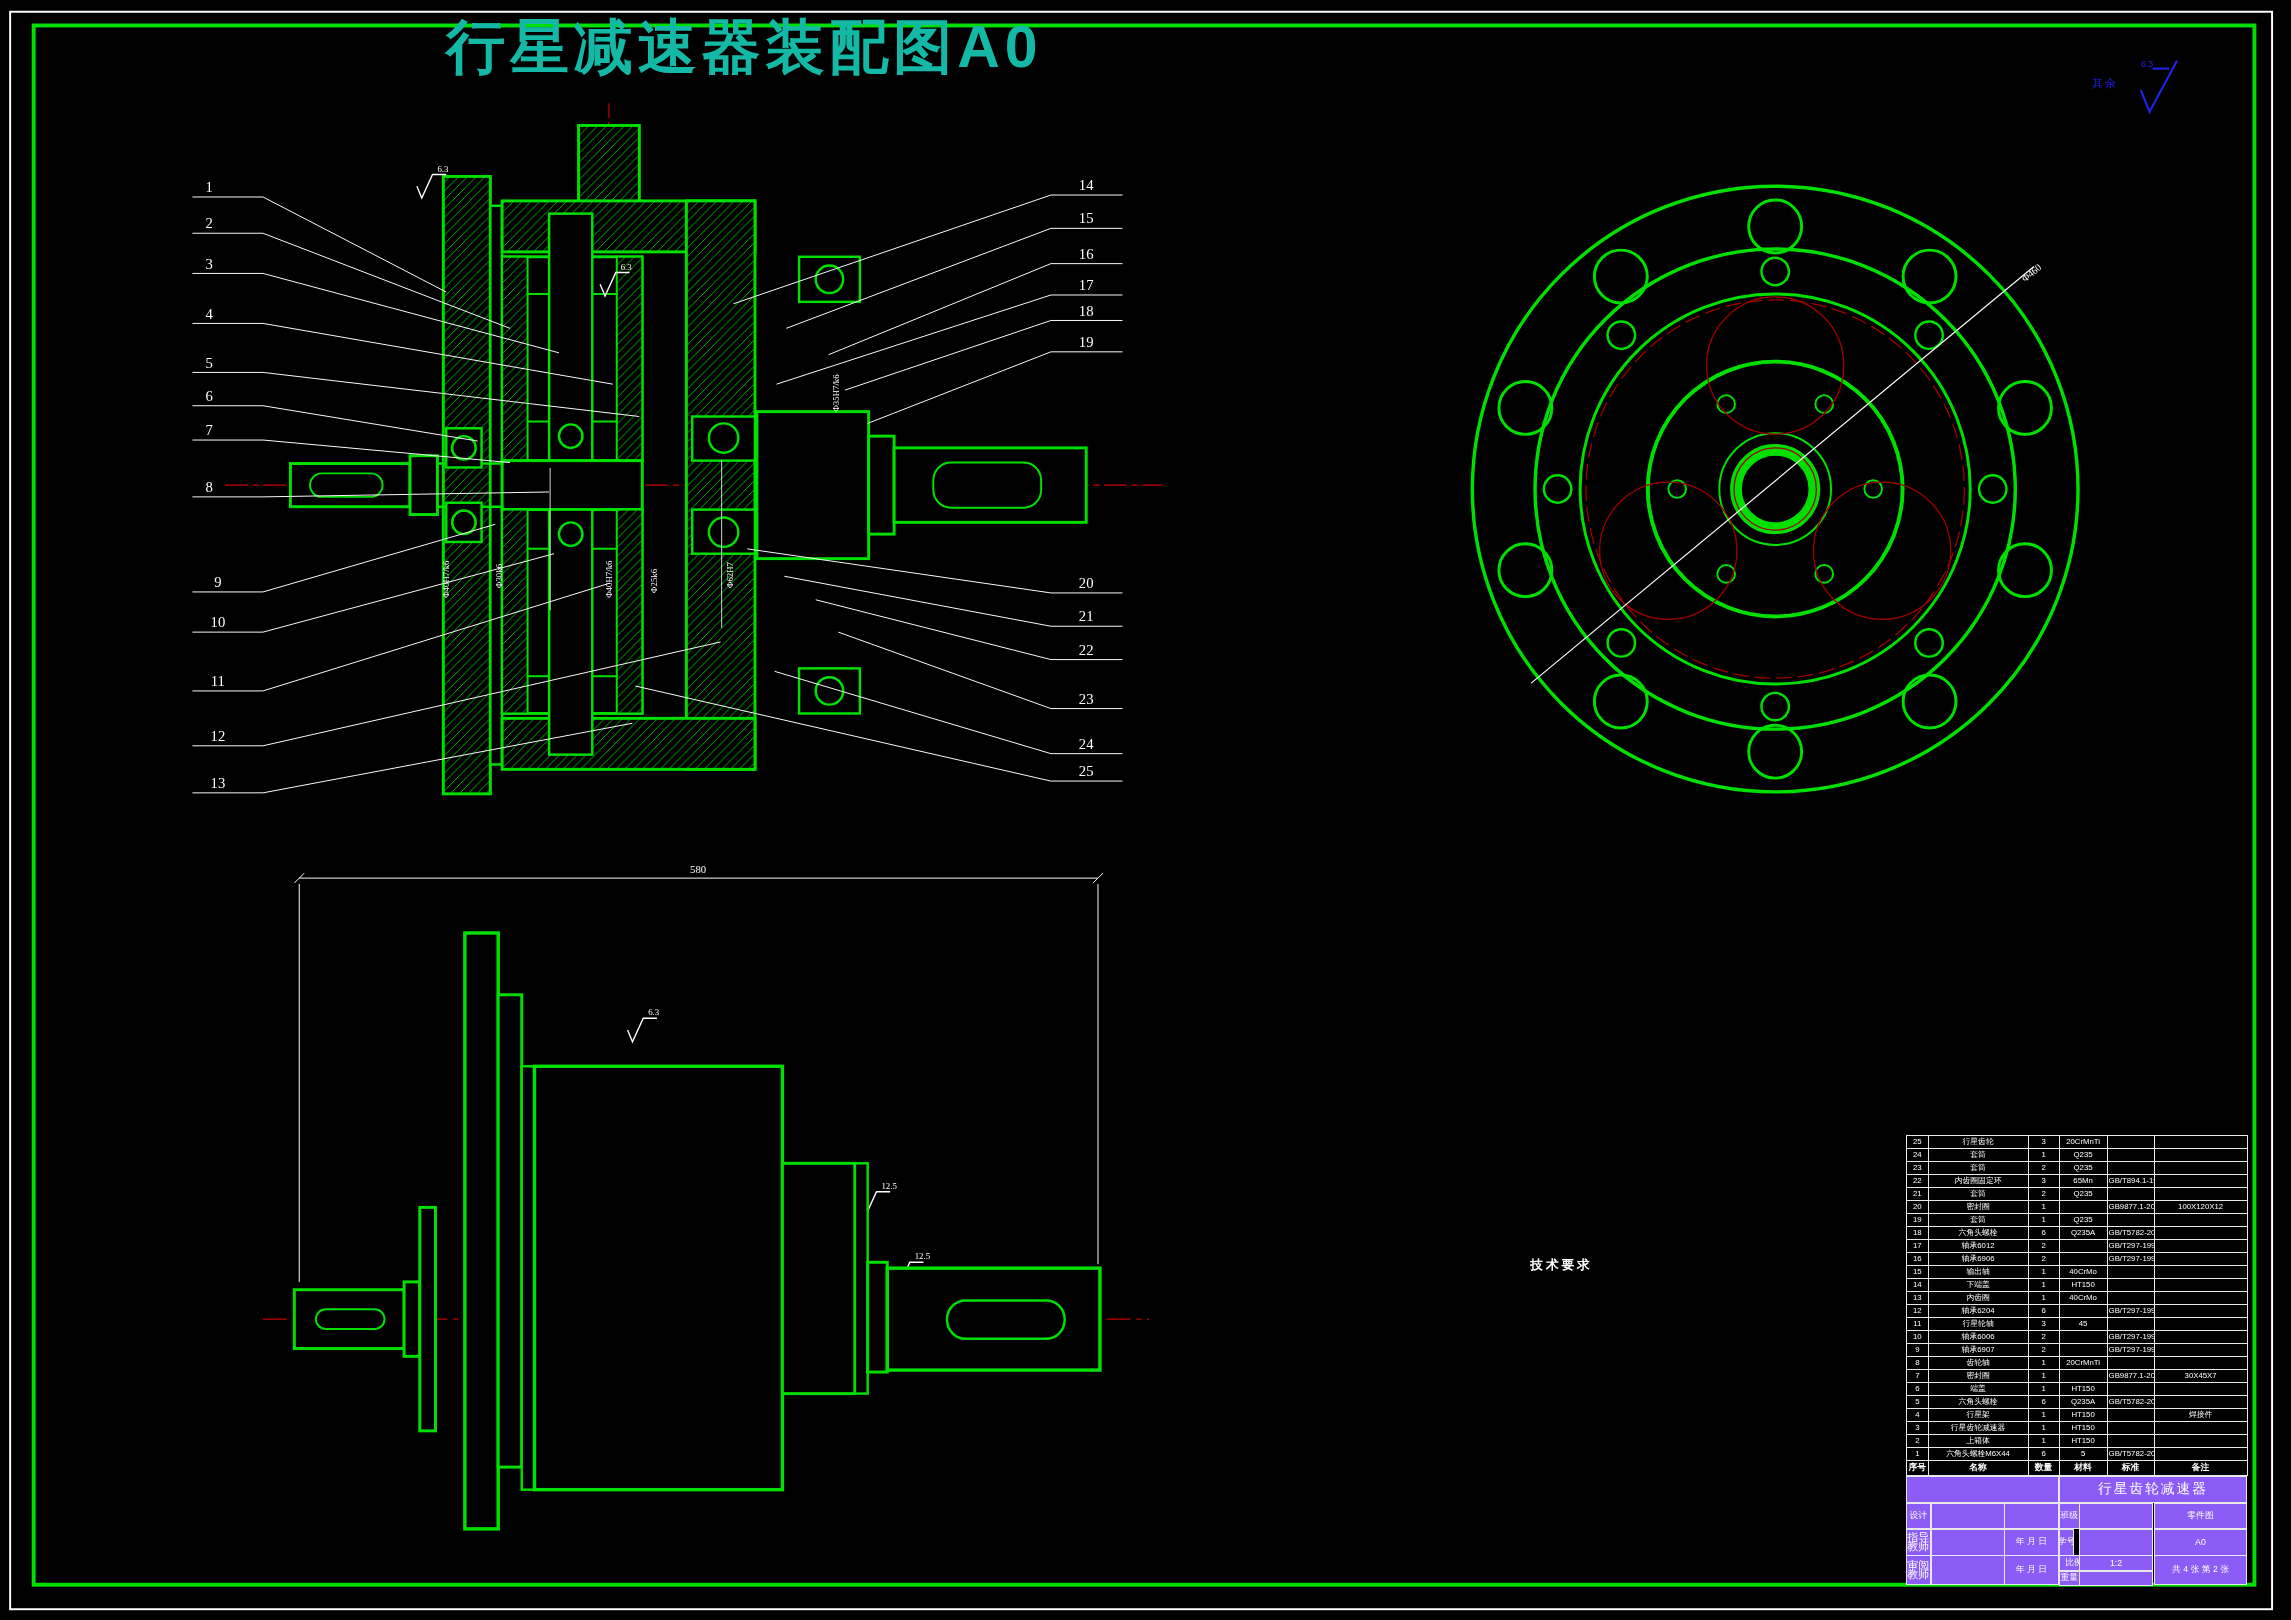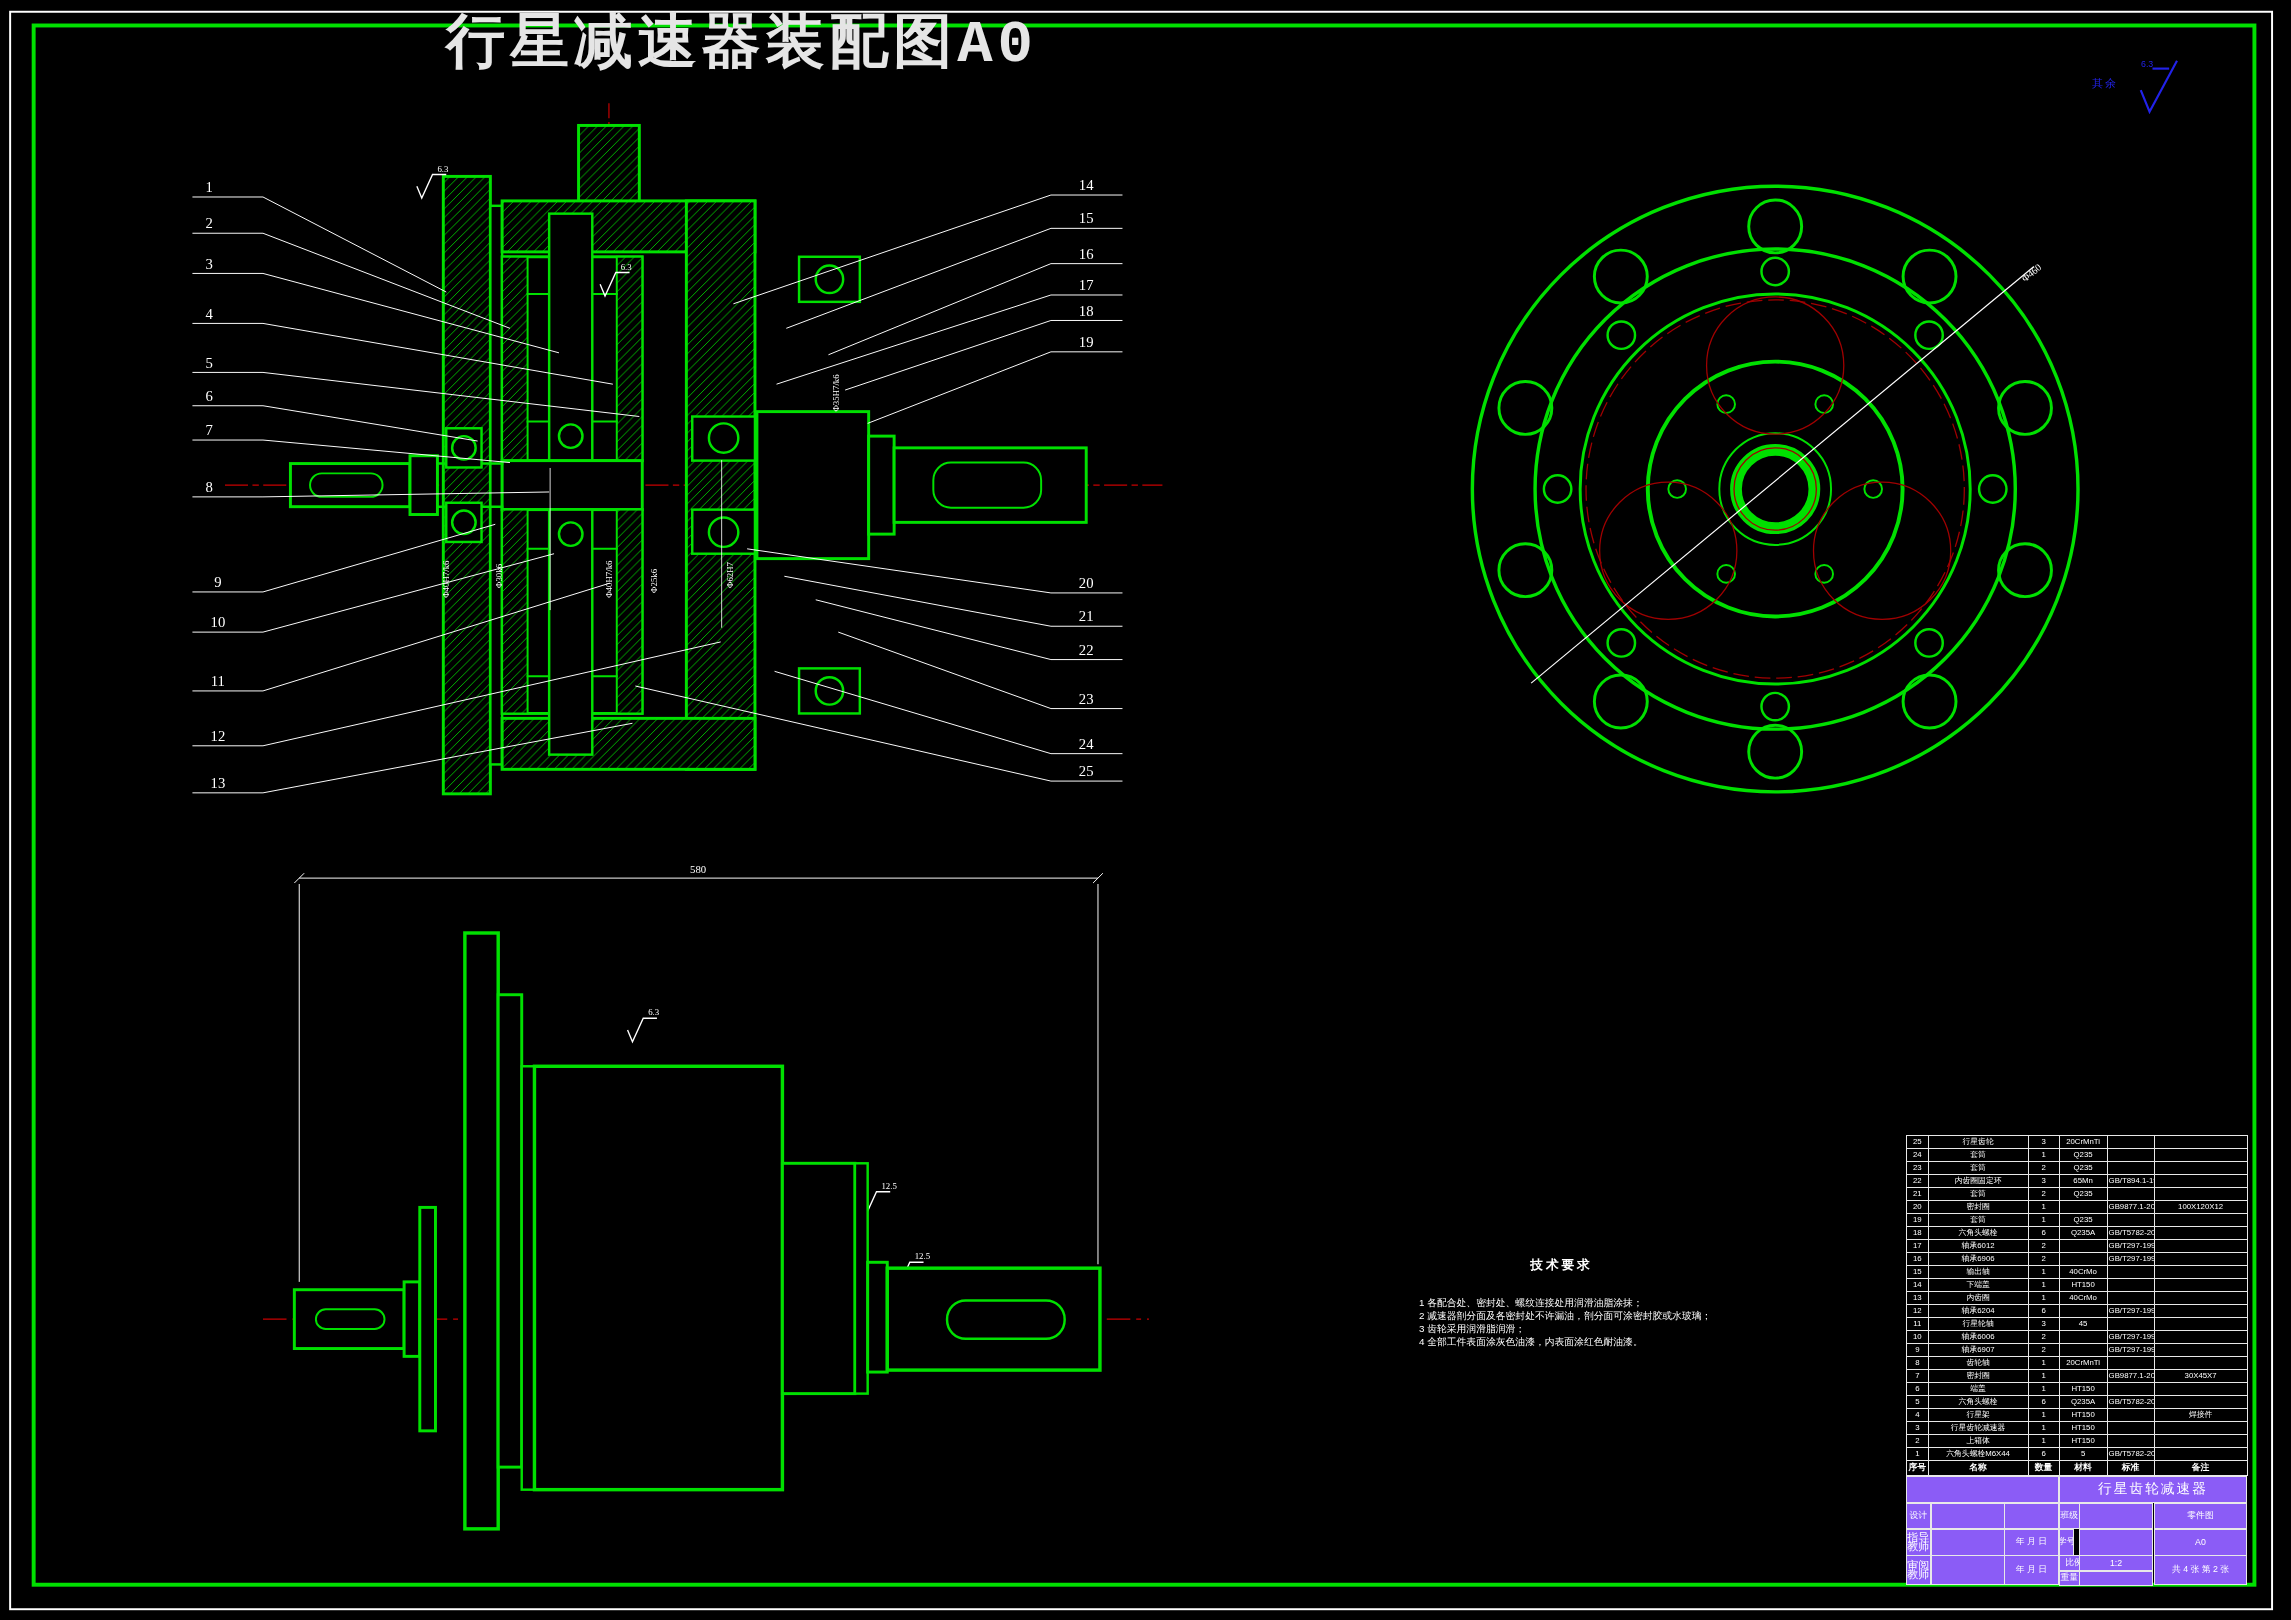--- a/index.html
+++ b/index.html
@@ -1,21 +1,21 @@
 <!DOCTYPE html>
 <html><head>
 <meta charset="utf-8">
 <style>
   html,body{margin:0;padding:0;background:#000;}
   body{width:2292px;height:1620px;position:relative;overflow:hidden;
        font-family:"Liberation Sans",sans-serif;color:#fff;}
   .abs{position:absolute;}
-  #main-title{left:446px;top:2px;width:686px;height:63px;
-    font-family:Liberation Mono, monospace;font-weight:bold;font-size:59px;
-    letter-spacing:4.9px;color:#e5e5e5;white-space:nowrap;}
+  #main-title{left:446px;top:8px;width:686px;height:63px;
+    font-family:Liberation Sans, sans-serif;font-weight:bold;font-size:59px;
+    letter-spacing:4.9px;color:#14b8a6;white-space:nowrap;}
   
   #tech{left:1419px;top:1257px;width:372px;}
   #tech .tr-head{width:167px;text-align:center;font-size:12.7px;letter-spacing:2.9px;
     font-weight:bold;margin:0 0 21.6px 59px;}
   #tech .tr-line{font-size:9.8px;line-height:13.2px;white-space:nowrap;}
   
   #bom{left:1906px;top:1135px;width:341px;}
   #bom table{border-collapse:collapse;table-layout:fixed;width:341px;background:#000;}
   #bom td{border:1px solid #e8e8e8;font-size:7.8px;line-height:7.8px;height:12px;
     padding:0 1px;text-align:center;overflow:hidden;white-space:nowrap;color:#fff;}
@@ -284,27 +284,20 @@
 
 <div class="abs" id="main-title">行星减速器装配图A0</div>
 
 <div class="abs" id="surf">
   <span class="prefix">其余</span>
   <span class="val">6.3</span>
 </div>
 
 <div class="abs" id="tech">
   <div class="tr-head">技术要求</div>
-  <div>
-
-  <div class="tr-line">1 各配合处、密封处、螺纹连接处用润滑油脂涂抹；</div>
-      <div class="tr-line">2 减速器剖分面及各密封处不许漏油，剖分面可涂密封胶或水玻璃；</div>
-      <div class="tr-line">3 齿轮采用润滑脂润滑；</div>
-      <div class="tr-line">4 全部工件表面涂灰色油漆，内表面涂红色耐油漆。</div>
-    </div>
 </div>
 
 <div class="abs" id="bom">
   <table>
     <colgroup>
       <col style="width:21.6px">
         <col style="width:100px">
         <col style="width:31px">
       <col style="width:48px">
         <col style="width:47px">

